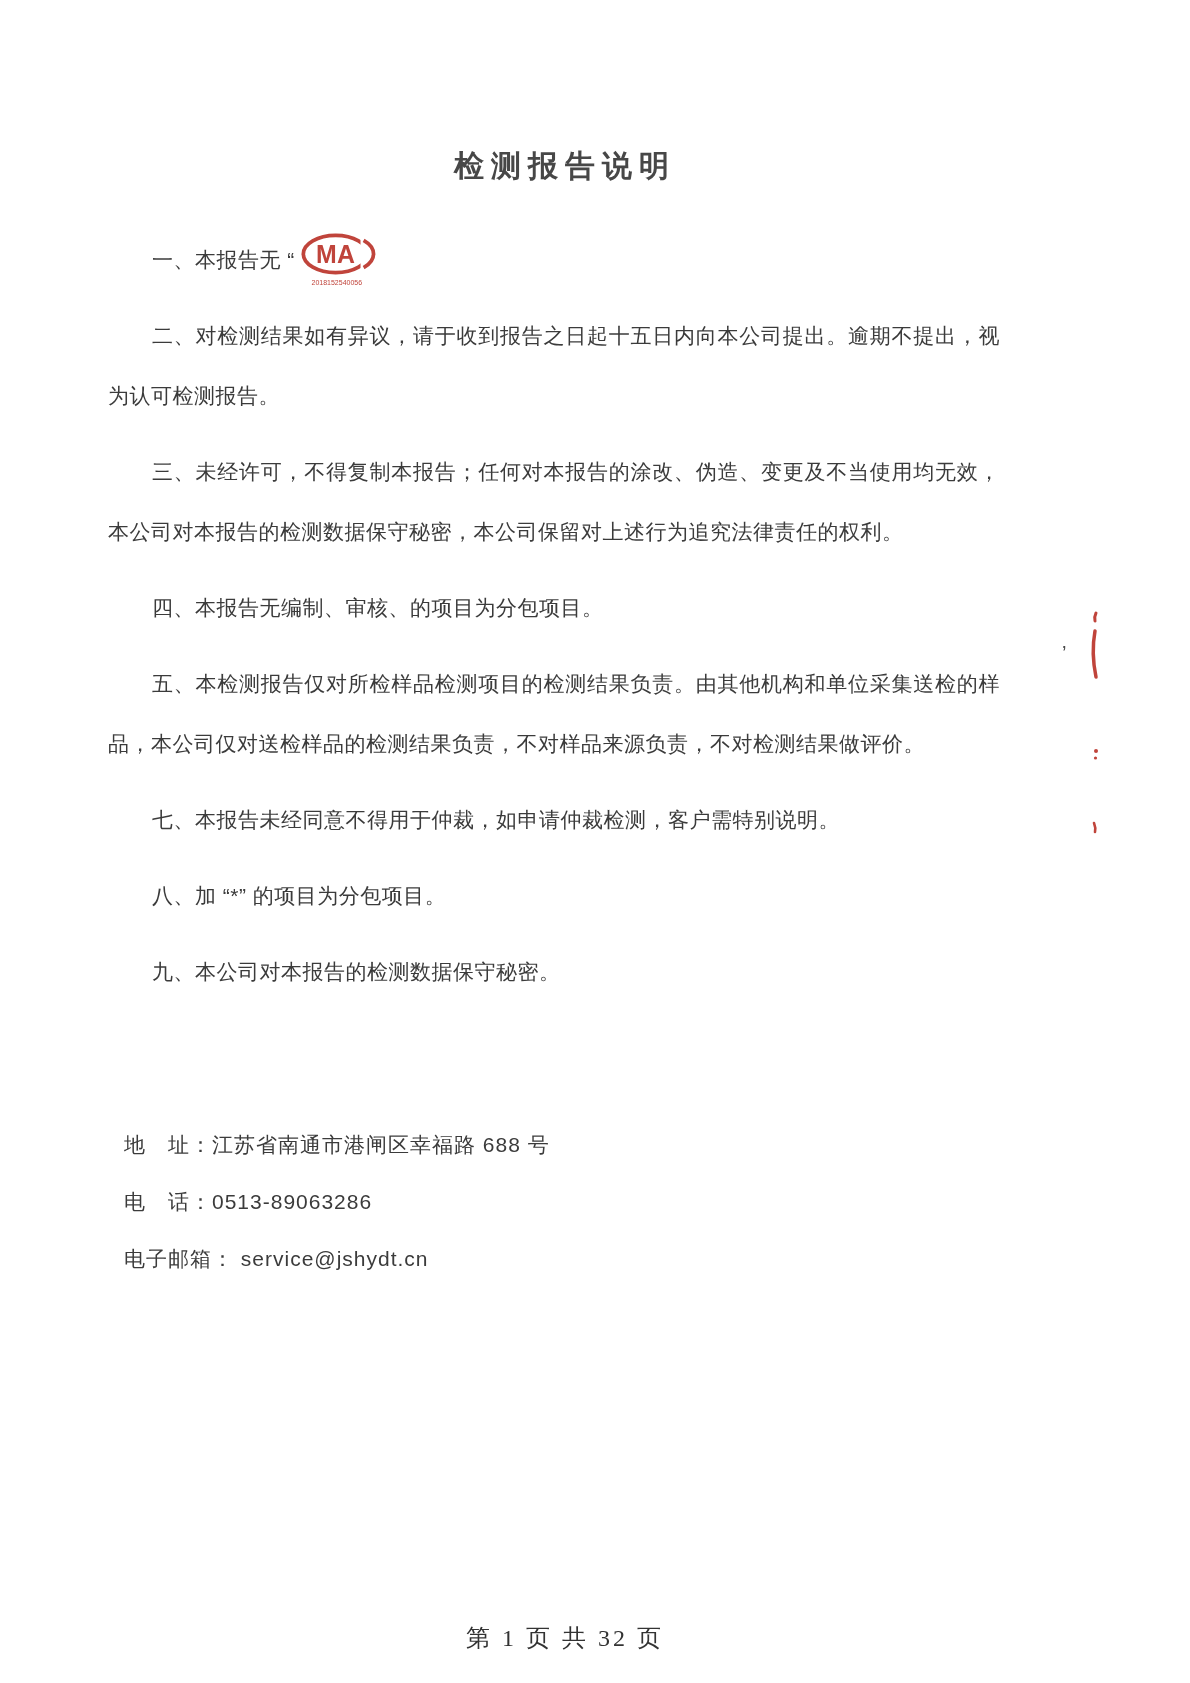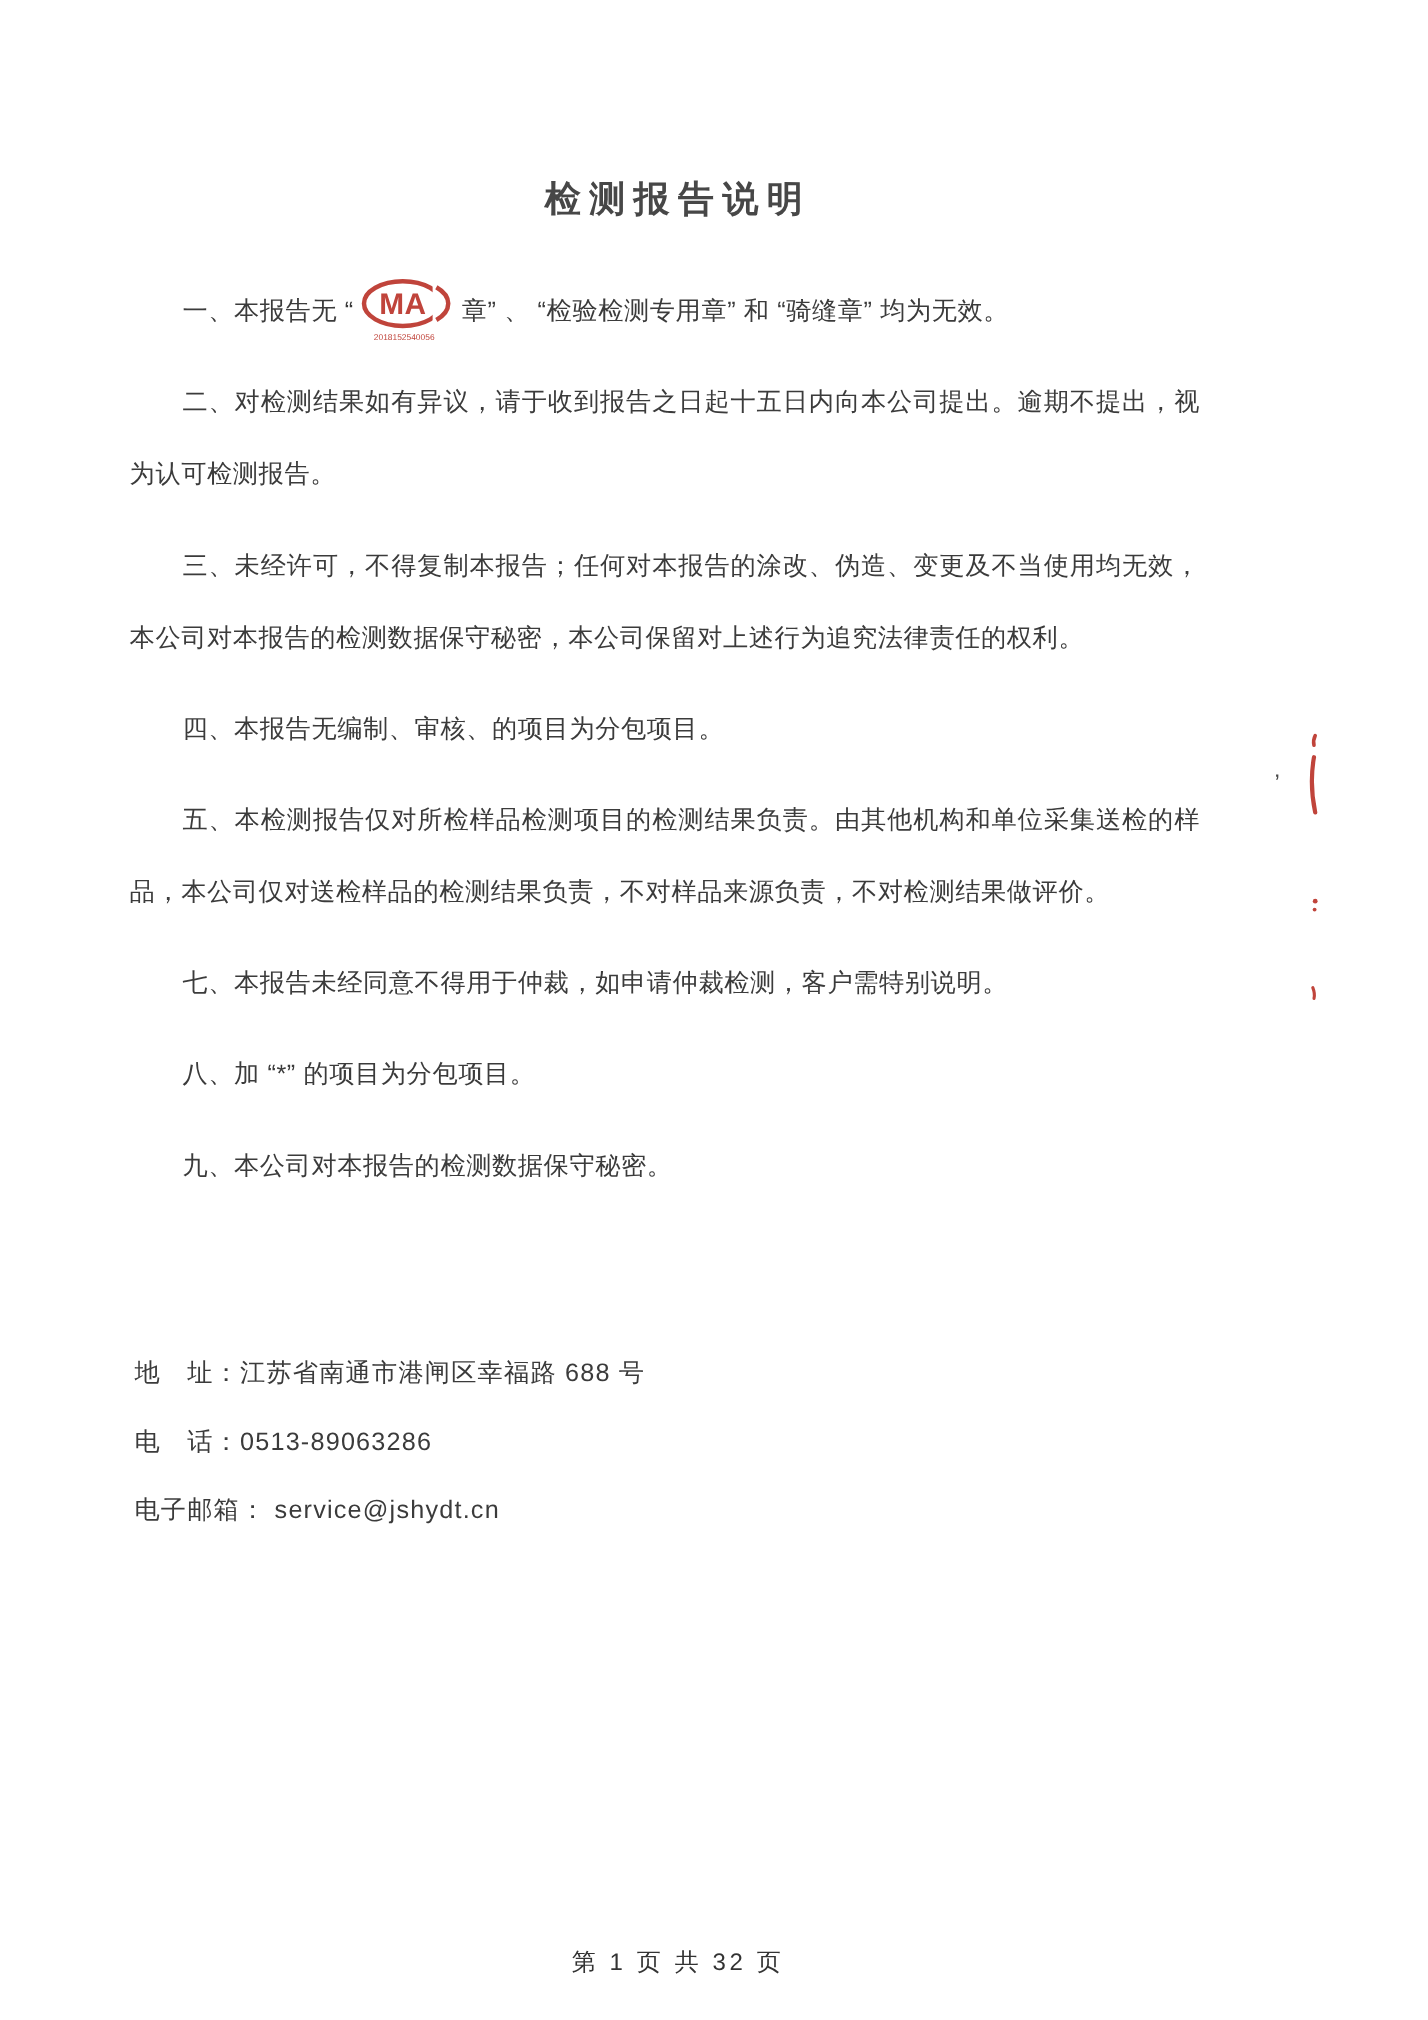--- a/index.html
+++ b/index.html
@@ -55,27 +55,27 @@
     text-indent: 0;
   }
   .contact {
     position: absolute;
     top: 1133px; left: 112px;
     width: 700px;
     font-size: 21px;
     letter-spacing: 1px;
     color: #3b3b3b;
   }
-  .contact p { line-height: 24px; margin: 0 0 33px 0; text-indent: 0; }
+  .contact p { line-height: 24px; margin: 0 0 33px 12px; text-indent: 0; }
   .footer {
     position: absolute;
     top: 1622px; left: 0; width: 1130px;
     text-align: center;
-    font-family: Liberation Sans, sans-serif;
-    font-size: 20px;
+    font-family: Liberation Serif, serif;
+    font-size: 24px;
     letter-spacing: 3px;
     color: #333333;
   }
   .seal-fragments {
     position: absolute;
     top: 605px; left: 1082px;
     width: 28px; height: 240px;
   }
   .scan-artifact {
     position: absolute;
@@ -91,21 +91,21 @@
 
   <h1 class="title">检测报告说明</h1>
 
   <div class="content">
 
     <p><span>一、本报告无 “</span><span class="cma"><svg viewBox="0 0 130 74" aria-hidden="true">
           <ellipse cx="58" cy="37" rx="52" ry="30" fill="none" stroke="#c0443b" stroke-width="6"></ellipse>
           <rect x="98" y="14" width="32" height="46" fill="#ffffff"></rect>
           <path d="M103 15 a 54 31 0 0 1 0 44" fill="none" stroke="#c0443b" stroke-width="6"></path>
           <text x="58" y="51" text-anchor="middle" font-size="40" font-weight="bold" fill="#c0443b" font-family="Liberation Sans, sans-serif">MA</text>
-        </svg><span class="cma-num">2018152540056</span></span><span>章” 、 “检验检测专用章” 和 “骑缝章” 均为无效。</span></p>
+        </svg><span class="cma-num">2018152540056</span></span></p>
 
     <p>二、对检测结果如有异议，请于收到报告之日起十五日内向本公司提出。逾期不提出，视为认可检测报告。</p>
     <p>三、未经许可，不得复制本报告；任何对本报告的涂改、伪造、变更及不当使用均无效，本公司对本报告的检测数据保守秘密，本公司保留对上述行为追究法律责任的权利。</p>
     <p>四、本报告无编制、审核、的项目为分包项目。</p>
     <p>五、本检测报告仅对所检样品检测项目的检测结果负责。由其他机构和单位采集送检的样品，本公司仅对送检样品的检测结果负责，不对样品来源负责，不对检测结果做评价。</p>
     <p>七、本报告未经同意不得用于仲裁，如申请仲裁检测，客户需特别说明。</p>
     <p>八、加 “*” 的项目为分包项目。</p>
     <p>九、本公司对本报告的检测数据保守秘密。</p>
   </div>
 

